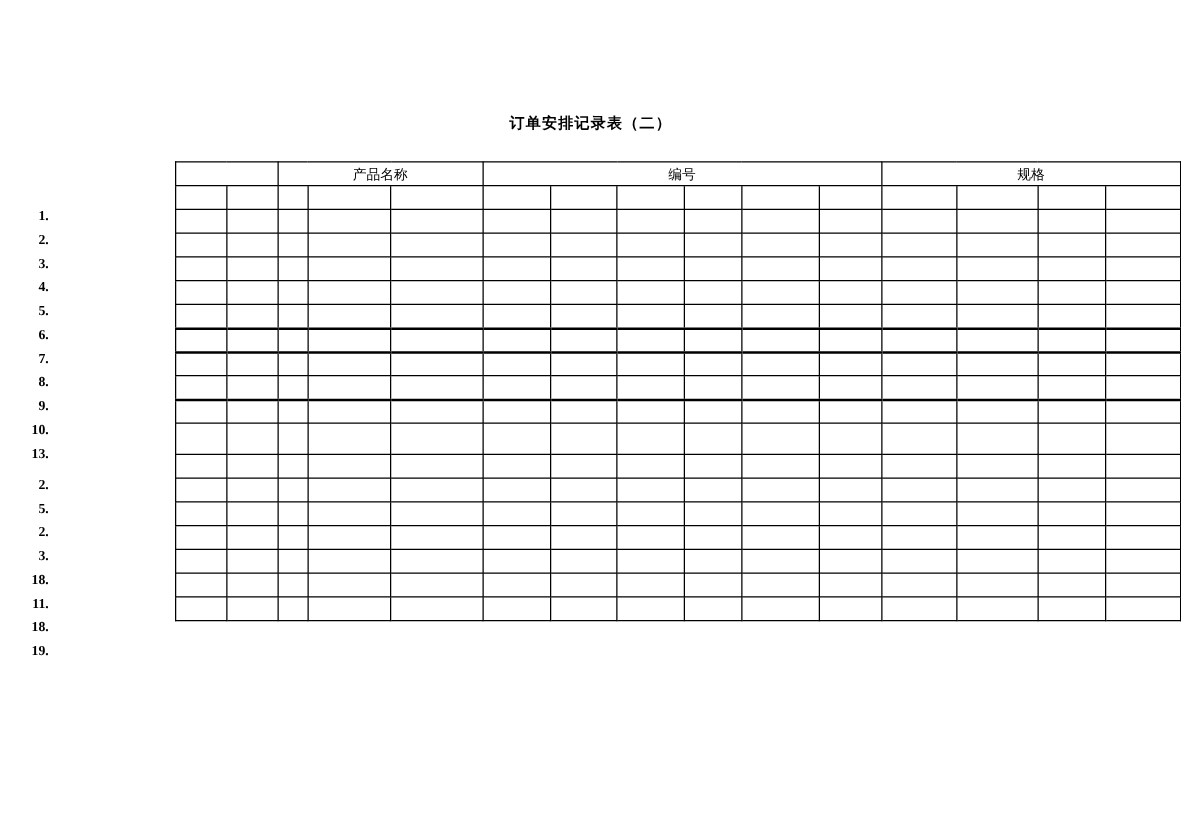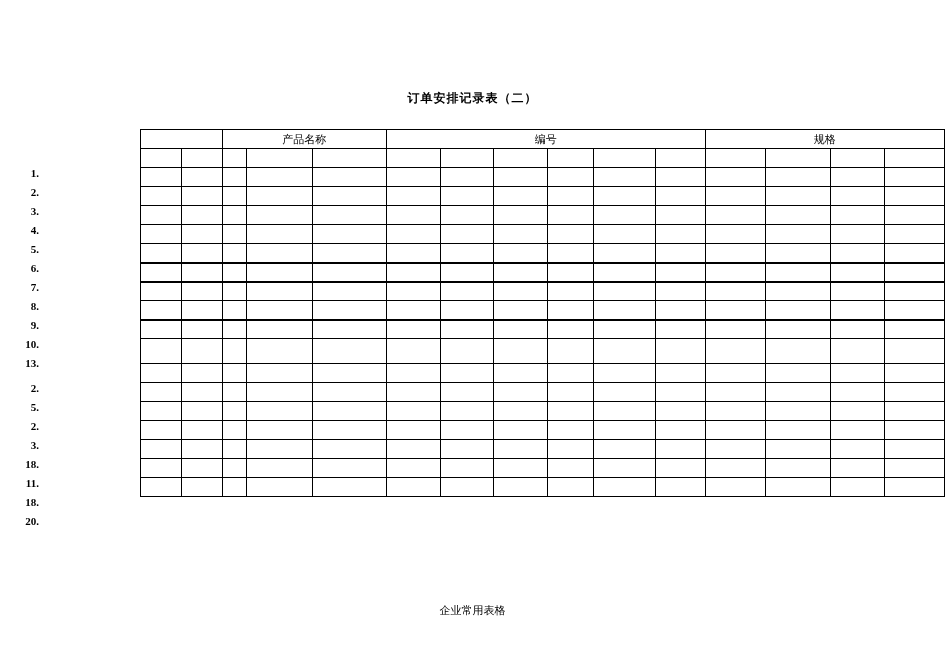--- a/index.html
+++ b/index.html
@@ -93,21 +93,21 @@
       <div class="rownum-col">9.</div>
       <div class="rownum-col">10.</div>
       <div class="rownum-col" style="height:25px">13.</div>
       <div class="rownum-col">2.</div>
       <div class="rownum-col">5.</div>
       <div class="rownum-col">2.</div>
       <div class="rownum-col">3.</div>
       <div class="rownum-col">18.</div>
       <div class="rownum-col">11.</div>
       <div class="rownum-col">18.</div>
-      <div class="rownum-col">20.</div>
+      <div class="rownum-col">19.</div>
     </div>
 
     <div class="table-wrap">
       <table>
         <colgroup>
           <col style="width:38px">
           <col style="width:38px">
           <col style="width:22px">
           <col style="width:62px">
           <col style="width:68px">
@@ -436,14 +436,13 @@
               <td></td>
               <td></td>
               <td></td>
               <td></td>
             </tr>
       </tbody>
         </table>
     </div>
   </div>
 
-  <div class="footer">企业常用表格</div>
 </div>
 
 </body></html>

